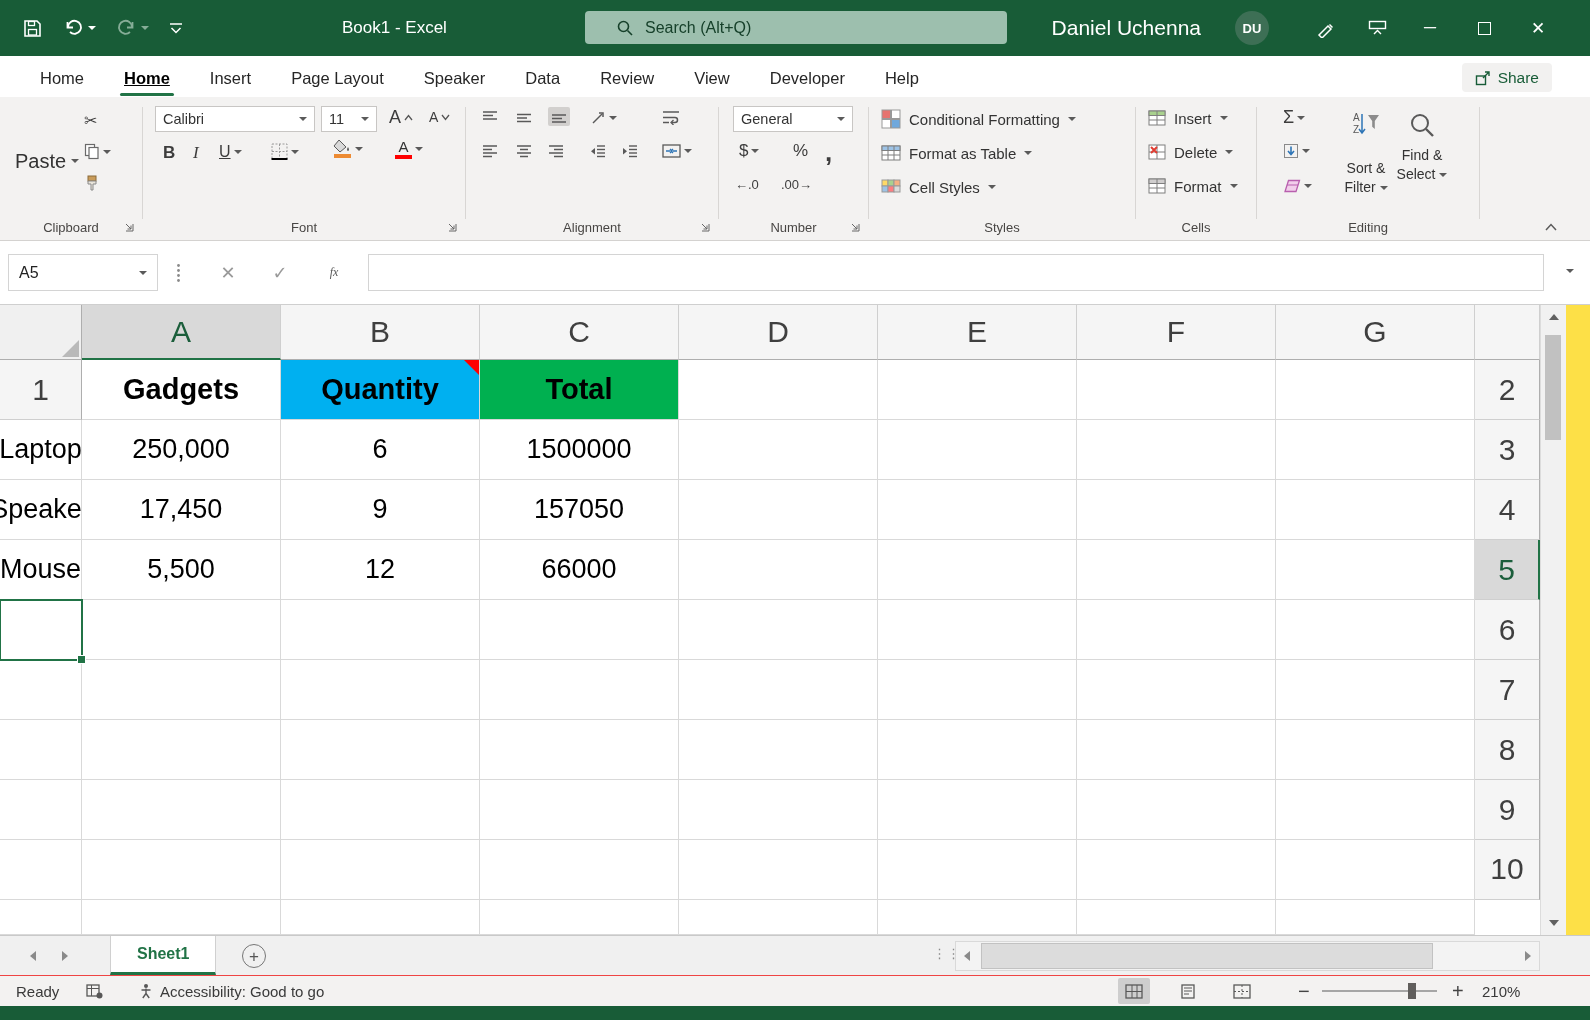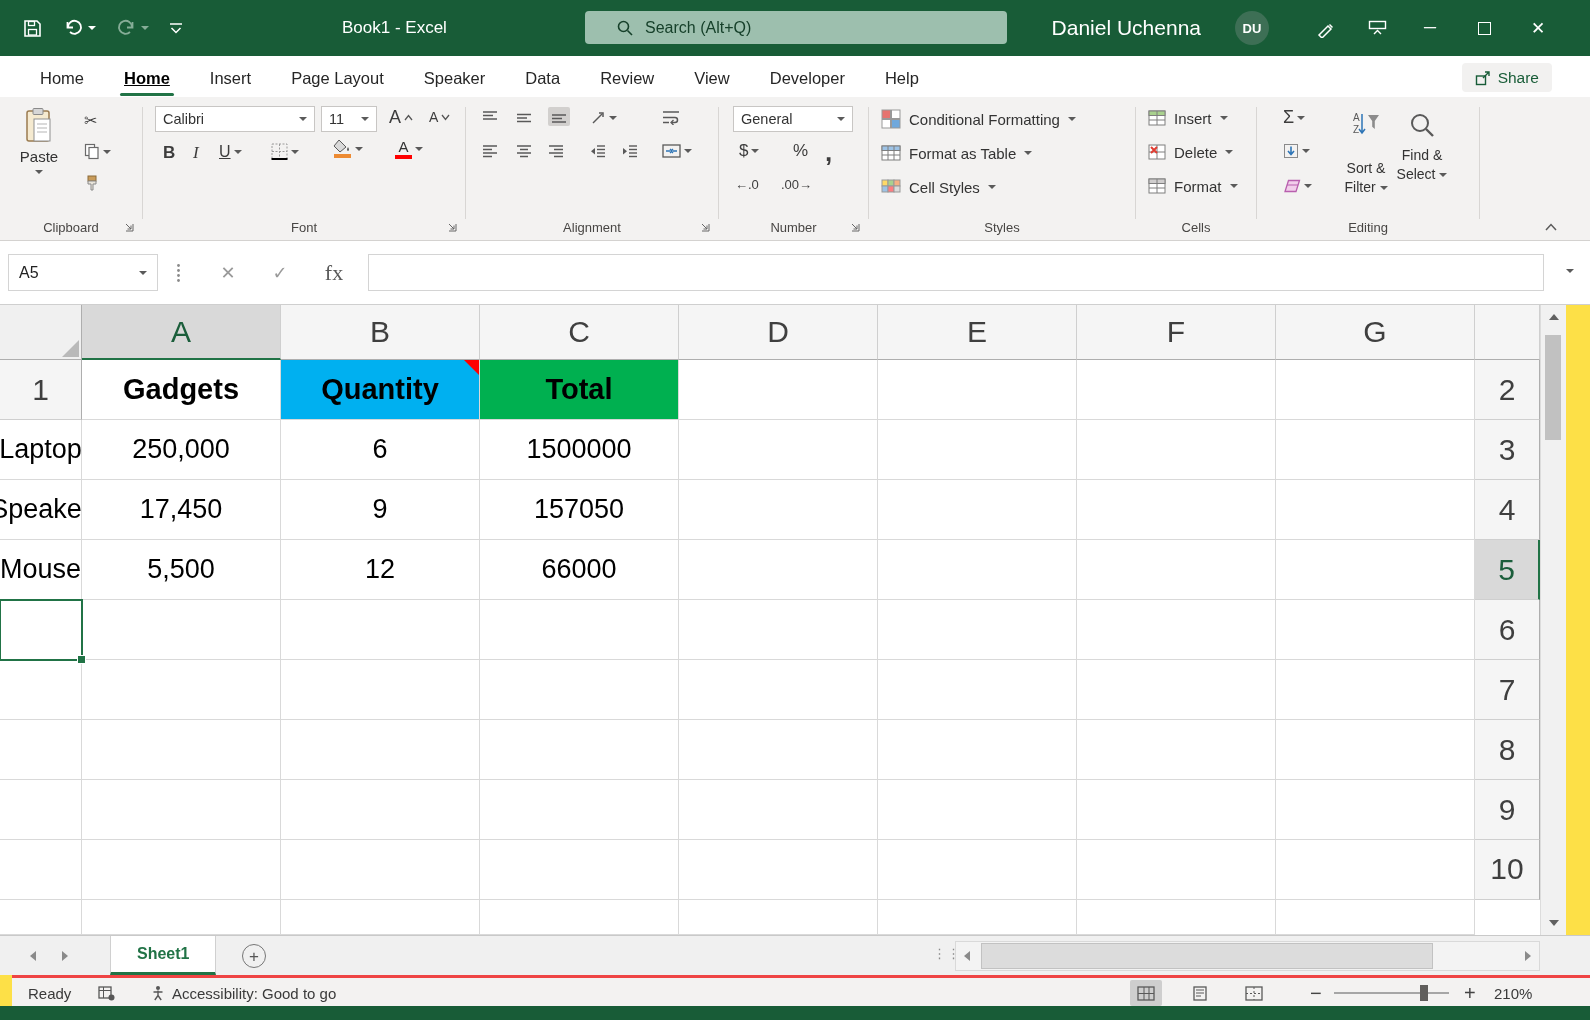--- a/index.html
+++ b/index.html
@@ -36,33 +36,33 @@
 
 
 .ribbon{position:absolute;top:97px;left:0;right:0;height:144px;background:#f3f2f1;border-bottom:1px solid #d4d2d0;}
 .rgroup{position:absolute;top:0;height:143px;}
 .glabel{position:absolute;bottom:5px;left:0;right:0;text-align:center;font-size:13px;color:#484644;}
 .gsep{position:absolute;top:10px;height:112px;width:1px;background:#d8d6d4;}
 .launcher{position:absolute;bottom:7px;right:7px;}
 .rbtn{position:absolute;display:flex;align-items:center;gap:3px;color:#3d3d3d;font-size:15px;}
 .combo{position:absolute;height:26px;background:#fff;border:1px solid #c8c6c4;display:flex;align-items:center;justify-content:space-between;padding:0 7px;font-size:14.5px;color:#333;}
 .pressed{background:#d2d0ce;border-radius:2px;padding:2px 3px;}
-.pastebtn{position:absolute;left:10px;top:8px;width:58px;height:110px;display:flex;flex-direction:column;align-items:center;padding-top:2px;gap:5px;font-size:15px;color:#333;}
+.pastebtn{position:absolute;left:10px;top:8px;width:58px;height:110px;display:flex;flex-direction:row;align-items:center;padding-top:2px;gap:5px;font-size:20px;color:#333;}
 .colbtn{display:flex;flex-direction:column;align-items:center;gap:1px;line-height:1;}
 .bar{width:17px;height:4px;}
 .stylerow{position:absolute;left:12px;display:flex;align-items:center;gap:8px;font-size:15px;color:#333;white-space:nowrap;}
 .twol{position:absolute;width:66px;display:flex;flex-direction:column;align-items:center;font-size:14px;color:#333;line-height:1.35;}
 .collapse{position:absolute;left:1544px;bottom:9px;}
 
 
 .fbar{position:absolute;top:241px;left:0;right:0;height:64px;background:#fff;border-bottom:1px solid #cfcfcf;}
 .namebox{position:absolute;left:8px;top:13px;width:150px;height:37px;border:1px solid #d4d4d4;background:#fff;display:flex;align-items:center;justify-content:space-between;padding:0 10px;font-size:16px;color:#222;}
 .fgrip{position:absolute;left:176px;top:22px;}
 .fsym{position:absolute;top:13px;height:37px;width:44px;display:flex;align-items:center;justify-content:center;color:#9a9a9a;font-size:18px;}
-.fxsym{color:#595959;font-family:"Liberation Serif",serif;font-size:22px;}
+.fxsym{color:#595959;font-family:"Liberation Serif",serif;font-style:italic;font-size:12px;}
 .finput{position:absolute;left:368px;right:46px;top:13px;height:37px;border:1px solid #d4d4d4;background:#fff;font-size:16px;padding:0 8px;display:flex;align-items:center;color:#000;}
 .fchev{position:absolute;right:16px;top:28px;}
 
 
 .sheet{position:absolute;top:305px;left:0;width:1540px;height:630px;background:#fff;display:grid;grid-template-columns:82px repeat(7,199px) 65px;grid-template-rows:55px repeat(9,60px) 35px;}
 .corner{background:#f0f0f0;border-right:1px solid #aeaeae;border-bottom:1px solid #aeaeae;position:relative;}
 .corner::after{content:"";position:absolute;right:2px;bottom:2px;border-bottom:17px solid #b9b9b9;border-left:17px solid transparent;}
 .ch{background:#f5f5f5;border-right:1px solid #cfcfcf;border-bottom:1px solid #aeaeae;display:flex;align-items:center;justify-content:center;font-size:30px;color:#3f3f3f;}
 .ch.sel{background:#d9d9d9;border-bottom:2px solid #217346;color:#1b5e3b;}
 .rh{background:#f5f5f5;border-right:1px solid #aeaeae;border-bottom:1px solid #cfcfcf;display:flex;align-items:center;justify-content:center;font-size:30px;color:#3f3f3f;}
@@ -87,21 +87,21 @@
 .tabbar{position:absolute;top:935px;left:0;right:0;height:40px;background:#f0f0f0;border-top:1px solid #c9c9c9;}
 .navarr{position:absolute;top:15px;}
 .sheettab{position:absolute;left:110px;top:0;height:39px;background:#fff;border-left:1px solid #d0d0d0;border-right:1px solid #d0d0d0;border-bottom:3px solid #217346;color:#217346;font-weight:bold;font-size:16px;display:flex;align-items:center;padding:0 26px;}
 .addsheet{position:absolute;left:242px;top:8px;width:24px;height:24px;border:1.5px solid #767676;border-radius:50%;display:flex;align-items:center;justify-content:center;color:#565656;font-size:17px;line-height:1;}
 .tgrip{position:absolute;left:933px;top:10px;color:#8a8a8a;font-size:13px;letter-spacing:1px;}
 .hscroll{position:absolute;left:955px;width:585px;top:5px;height:30px;background:#f3f3f3;border:1px solid #d9d9d9;display:flex;align-items:center;}
 .hthumb{height:26px;width:452px;background:#dcdcdc;margin-left:3px;border:1px solid #c2c2c2;}
 .harr{width:22px;display:flex;align-items:center;justify-content:center;}
 
 
-.statusbar{position:absolute;top:975px;left:12px;right:0;height:34px;background:#f3f2f1;border-top:3px solid #ef4444;font-size:15px;color:#3a3a3a;}
+.statusbar{position:absolute;top:975px;left:0;right:0;height:34px;background:#f3f2f1;border-top:1px solid #ef4444;font-size:15px;color:#3a3a3a;}
 .sitem{position:absolute;top:0;height:30px;display:flex;align-items:center;}
 .views{position:absolute;left:1118px;top:0;height:30px;display:flex;align-items:center;gap:22px;}
 .vbtn{width:32px;height:26px;display:flex;align-items:center;justify-content:center;}
 .vbtn.pressed{background:#cecece;}
 .zoomtrack{position:absolute;left:1322px;top:14px;width:115px;height:2px;background:#a6a6a6;}
 .zoomthumb{position:absolute;left:1408px;top:7px;width:8px;height:16px;background:#605e5c;}
 .bottomstrip{position:absolute;top:1006px;left:0;right:0;height:14px;background:#185c37;}
 </style>
 </head>
 <body>

